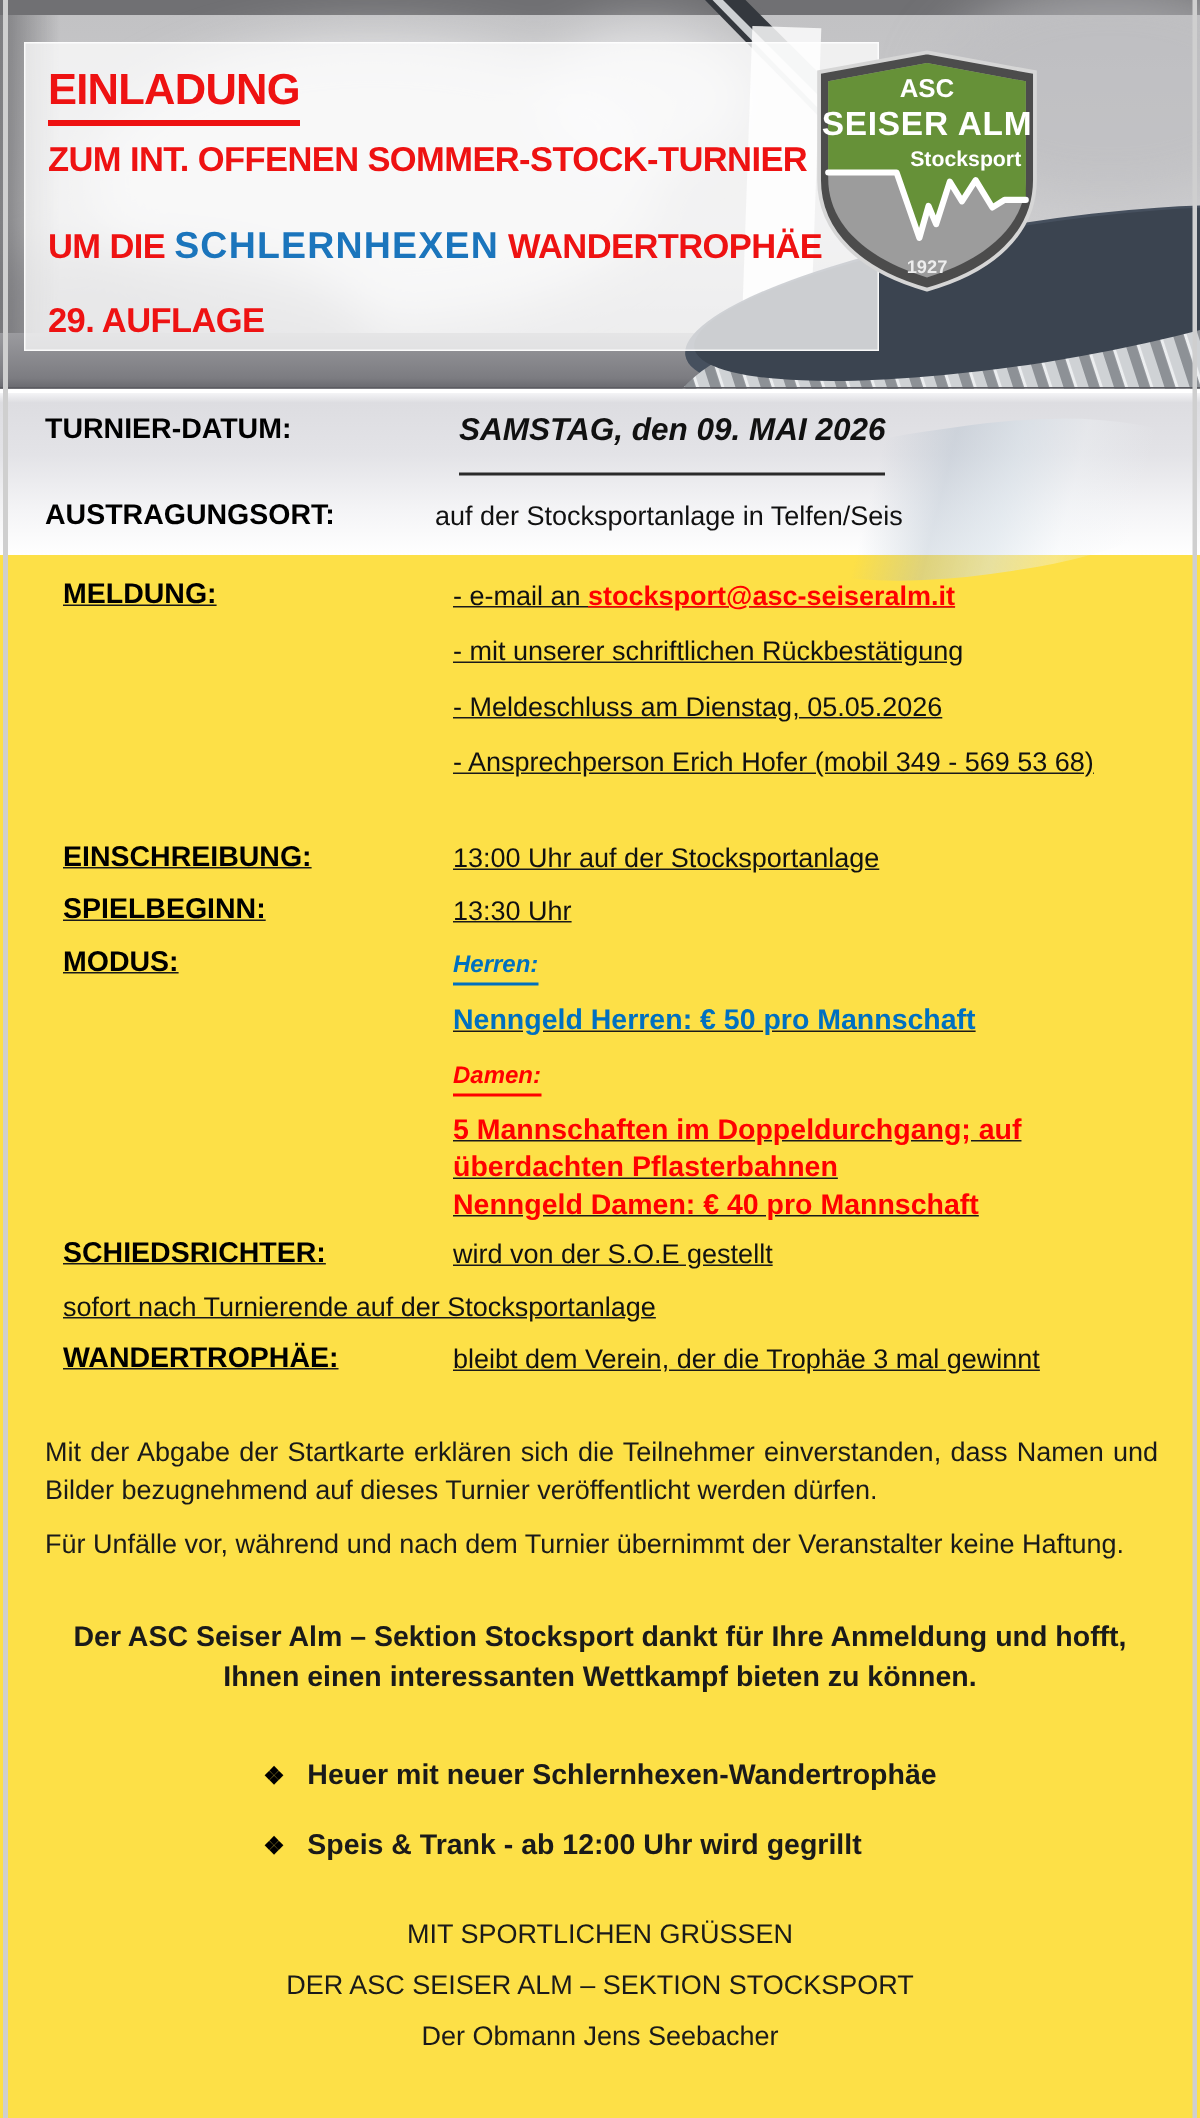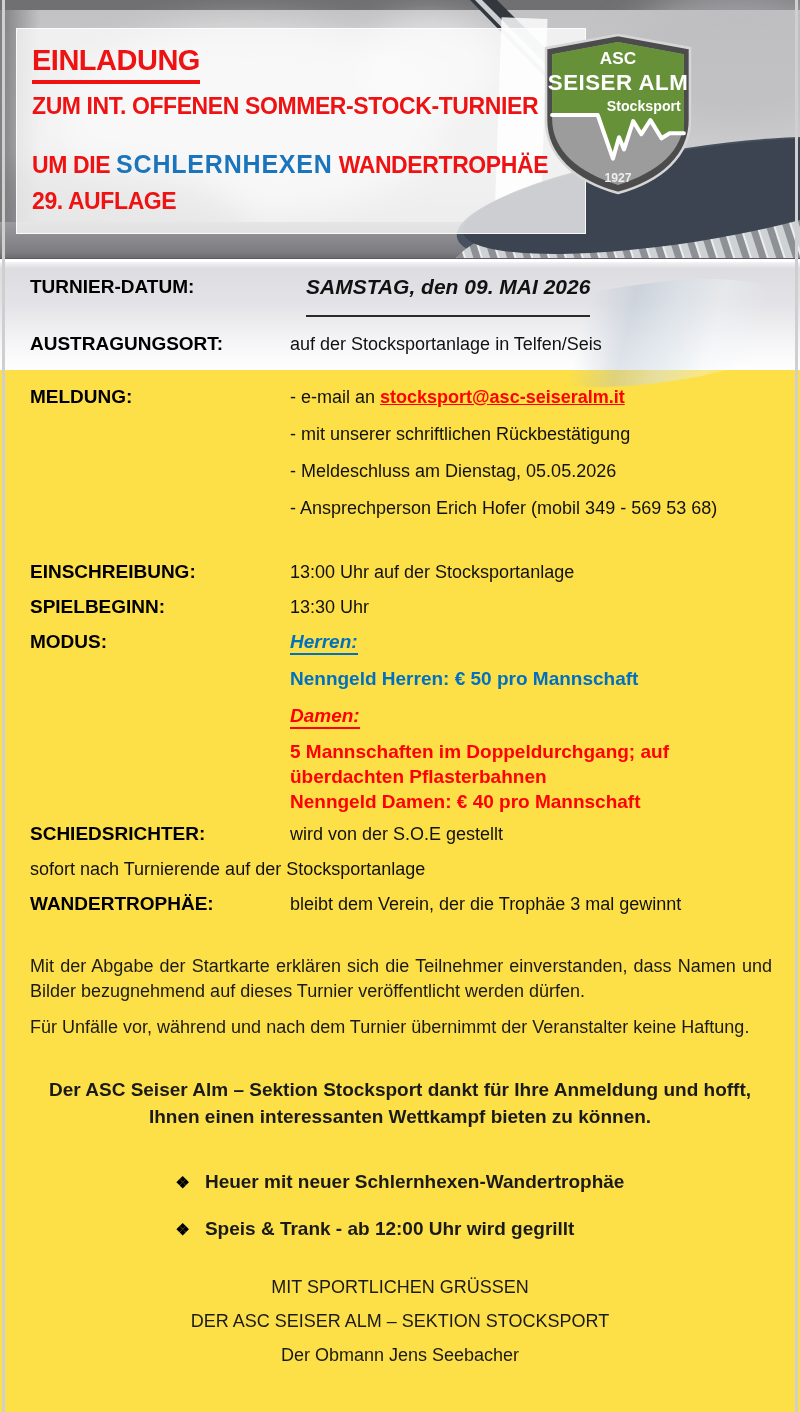--- a/index.html
+++ b/index.html
@@ -14,44 +14,44 @@
   .hero { position:relative; width:800px; height:262px; border-bottom:3px solid #ffffff; overflow:hidden; background:#c8c8ca; }
   .hero svg.photo { position:absolute; left:0; top:0; }
   .hero-overlay-box { position:absolute; left:16px; top:28px; width:570px; height:206px;
       background:rgba(255,255,255,0.74); border:1px solid rgba(255,255,255,0.85); z-index:2; }
   .hero-titles { position:absolute; left:32px; top:0; z-index:3; width:560px; }
   .t-main { position:absolute; top:44px; left:0; font-size:29px; font-weight:700; letter-spacing:-0.5px;
       color:#ee1212; border-bottom:4px solid #ee1212; padding-bottom:3px; display:inline-block; }
   .t-sub { position:absolute; left:0; font-size:23px; font-weight:700; letter-spacing:-0.4px; color:#ee1212; white-space:nowrap; }
   .t-sub2 { top:93px; }
   .t-sub3 { top:150px; }
-  .t-sub4 { top:188px; }
+  .t-sub4 { top:200px; }
   .t-highlight { color:#1b75bc; font-size:25px; letter-spacing:0.8px; }
 
   .logo { position:absolute; left:542px; top:28px; width:152px; height:172px; z-index:4; }
 
   
   .section-top { position:relative; height:108px; padding:13px 30px 0 30px;
       background:linear-gradient(180deg,#f4f4f6 0%, #dddde1 6%, #e3e3e7 38%, #f4f4f6 72%, #ffffff 100%); }
   .plate-ghost { position:absolute; right:0; top:0; width:310px; height:100px; transform:rotate(-8deg); transform-origin:right top;
       background:linear-gradient(112deg, rgba(255,255,255,0) 28%, rgba(176,190,204,0.40) 42%, rgba(214,224,232,0.55) 55%, rgba(240,244,247,0.35) 68%, rgba(255,255,255,0) 82%);
       border-radius:40% 50% 45% 50%; }
-  .section-main { padding:0 30px; position:relative; }
+  .section-main { padding:0 42px; position:relative;text-decoration:underline; }
   .row { display:flex; align-items:flex-start; position:relative; z-index:2; }
   .row-label { width:260px; flex:0 0 260px; font-size:19px; font-weight:700; color:#000; line-height:24px; }
   .row-value { font-size:18px; line-height:24px; color:#111; }
   .v-date { font-size:21px; font-weight:700; font-style:italic; border-bottom:2px solid #2a2a2a; padding-bottom:16px; display:inline-block; }
   .mb15 { margin-bottom:15px;gap:16px; }
   .mb11 { margin-bottom:11px; }
   .row-meldung { margin-top:15px; }
   .meld-line { margin-bottom:13px; }
   .meld-line:last-child { margin-bottom:0; }
   .email-link { color:#ff0000; font-weight:700; text-decoration:underline; cursor:pointer; }
   .row-einschreibung { margin-top:40px; }
-  .heading-ul { font-size:19px; font-weight:700; font-style:italic; border-bottom:2px solid currentColor; display:inline-block; line-height:22px; }
+  .heading-ul { font-size:16px; font-weight:700; font-style:italic; border-bottom:2px solid currentColor; display:inline-block; line-height:22px; }
   .herren-head { color:#0070c0; }
   .damen-head { color:#ff0000; }
   .mode-block { font-size:19px; font-weight:700; line-height:25px; }
   .blue-block { color:#0070c0; margin-bottom:14px; }
   .red-block { color:#ff0000; margin-bottom:8px; }
   .indent-row { padding-left:260px; }
   .mb10 { margin-bottom:10px; }
 
   
   .notes { padding:0 28px 0 30px; margin-top:38px; }

